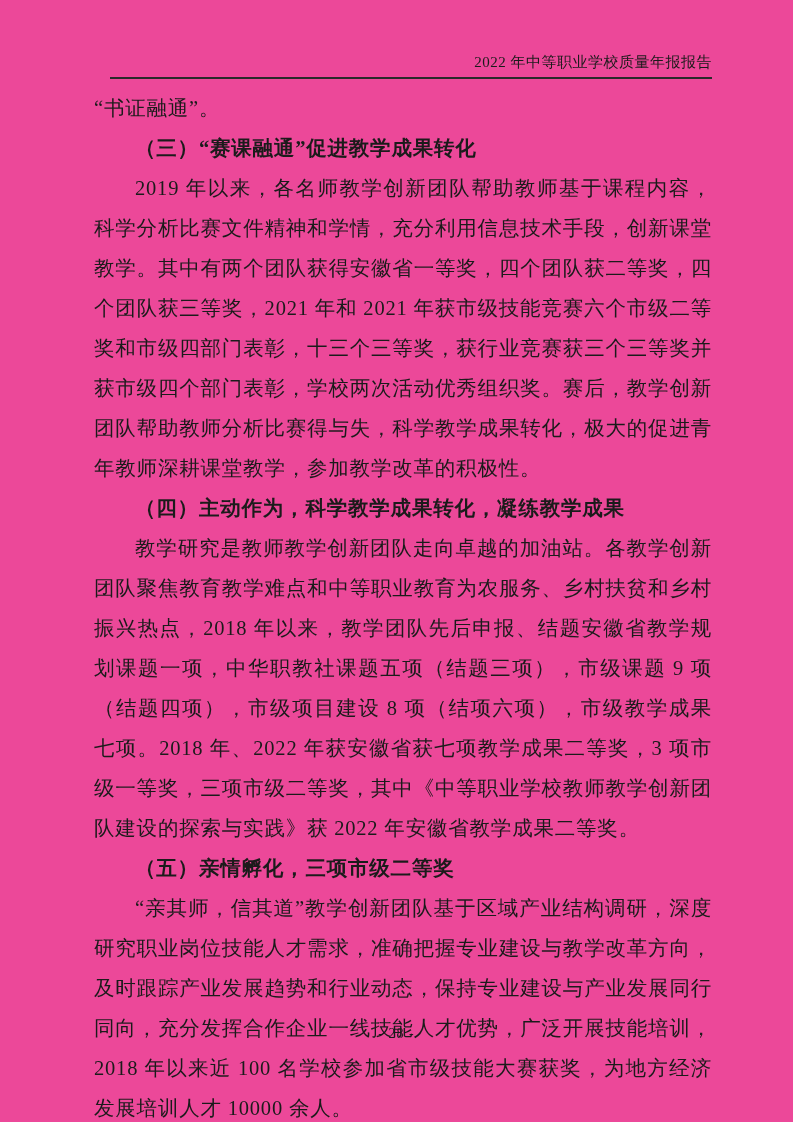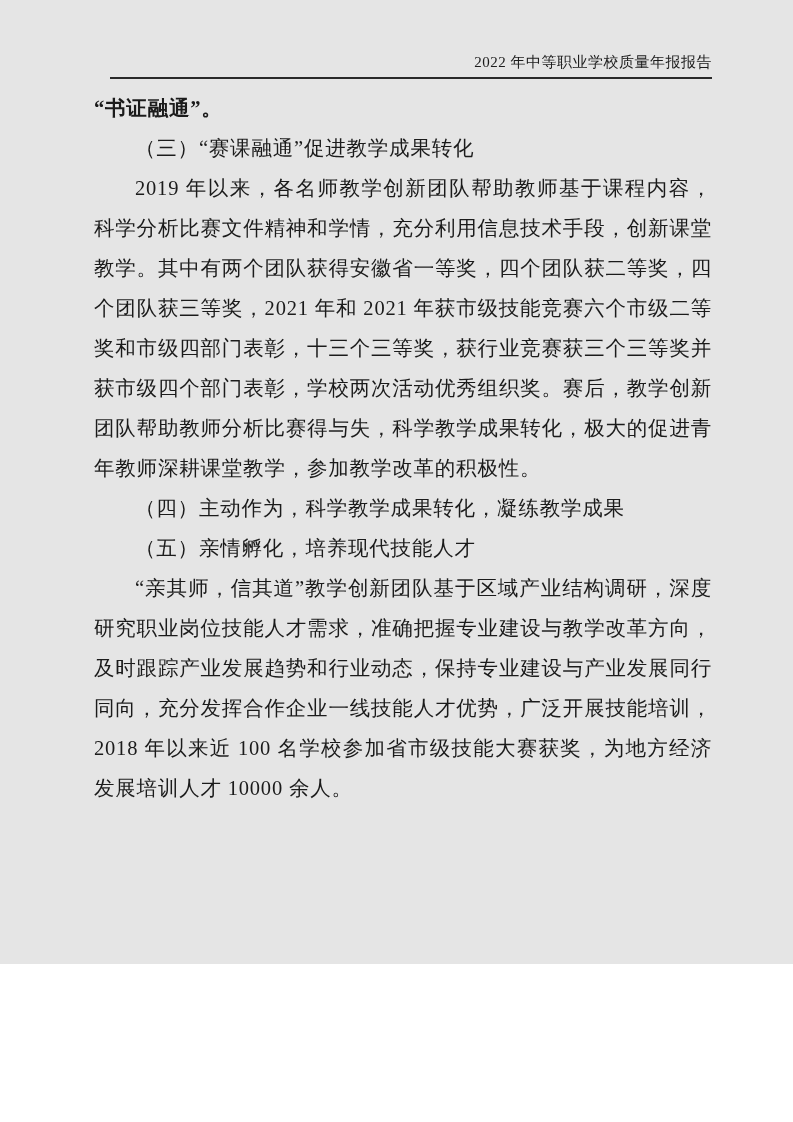--- a/index.html
+++ b/index.html
@@ -3,22 +3,22 @@
 <meta charset="utf-8">
 <style>
   html, body {
     margin: 0;
     padding: 0;
     background: #ffffff;
   }
   .page {
     position: relative;
     width: 793px;
-    height: 964px;
-    background: #e5e5e5;
+    height: 1122px;
+    background: #ec4899;
     font-family: "Liberation Serif", "DejaVu Serif", serif;
     color: #1b1b1b;
     overflow: hidden;
   }
   .page-header {
     position: absolute;
     left: 110px;
     right: 81px;
     top: 52px;
     text-align: right;
@@ -34,29 +34,28 @@
     top: 88px;
     width: 618px;
     font-size: 20.5px;
     line-height: 40px;
   }
   .block {
     text-align: justify;
     letter-spacing: 0.8px;
   }
   .block.heading {
-    font-weight: normal;
+    font-weight: bold;
     text-indent: 2em;
   }
   .block.paragraph {
     text-indent: 2em;
   }
   .block.continuation {
     text-indent: 0;
-    font-weight: bold;
   }
   .page-footer {
     position: absolute;
     left: 0;
     right: 0;
     top: 1024px;
     text-align: center;
     font-size: 14px;
     line-height: 20px;
     letter-spacing: 1px;
@@ -70,21 +69,22 @@
   <div class="page-header">
     <span>2022 年中等职业学校质量年报报告</span>
   </div>
 
   <div class="document-body">
 
   <div class="block continuation">“书证融通”。</div>
       <div class="block heading">（三）“赛课融通”促进教学成果转化</div>
       <div class="block paragraph">2019 年以来，各名师教学创新团队帮助教师基于课程内容，科学分析比赛文件精神和学情，充分利用信息技术手段，创新课堂教学。其中有两个团队获得安徽省一等奖，四个团队获二等奖，四个团队获三等奖，2021 年和 2021 年获市级技能竞赛六个市级二等奖和市级四部门表彰，十三个三等奖，获行业竞赛获三个三等奖并获市级四个部门表彰，学校两次活动优秀组织奖。赛后，教学创新团队帮助教师分析比赛得与失，科学教学成果转化，极大的促进青年教师深耕课堂教学，参加教学改革的积极性。</div>
       <div class="block heading">（四）主动作为，科学教学成果转化，凝练教学成果</div>
-      <div class="block heading">（五）亲情孵化，培养现代技能人才</div>
+      <div class="block paragraph">教学研究是教师教学创新团队走向卓越的加油站。各教学创新团队聚焦教育教学难点和中等职业教育为农服务、乡村扶贫和乡村振兴热点，2018 年以来，教学团队先后申报、结题安徽省教学规划课题一项，中华职教社课题五项（结题三项），市级课题 9 项（结题四项），市级项目建设 8 项（结项六项），市级教学成果七项。2018 年、2022 年获安徽省获七项教学成果二等奖，3 项市级一等奖，三项市级二等奖，其中《中等职业学校教师教学创新团队建设的探索与实践》获 2022 年安徽省教学成果二等奖。</div>
+      <div class="block heading">（五）亲情孵化，三项市级二等奖</div>
       <div class="block paragraph">“亲其师，信其道”教学创新团队基于区域产业结构调研，深度研究职业岗位技能人才需求，准确把握专业建设与教学改革方向，及时跟踪产业发展趋势和行业动态，保持专业建设与产业发展同行同向，充分发挥合作企业一线技能人才优势，广泛开展技能培训，2018 年以来近 100 名学校参加省市级技能大赛获奖，为地方经济发展培训人才 10000 余人。</div>
     </div>
 
   <div class="page-footer">
     <span>- 28 -</span>
   </div>
 
 </div>
 
 </body></html>

